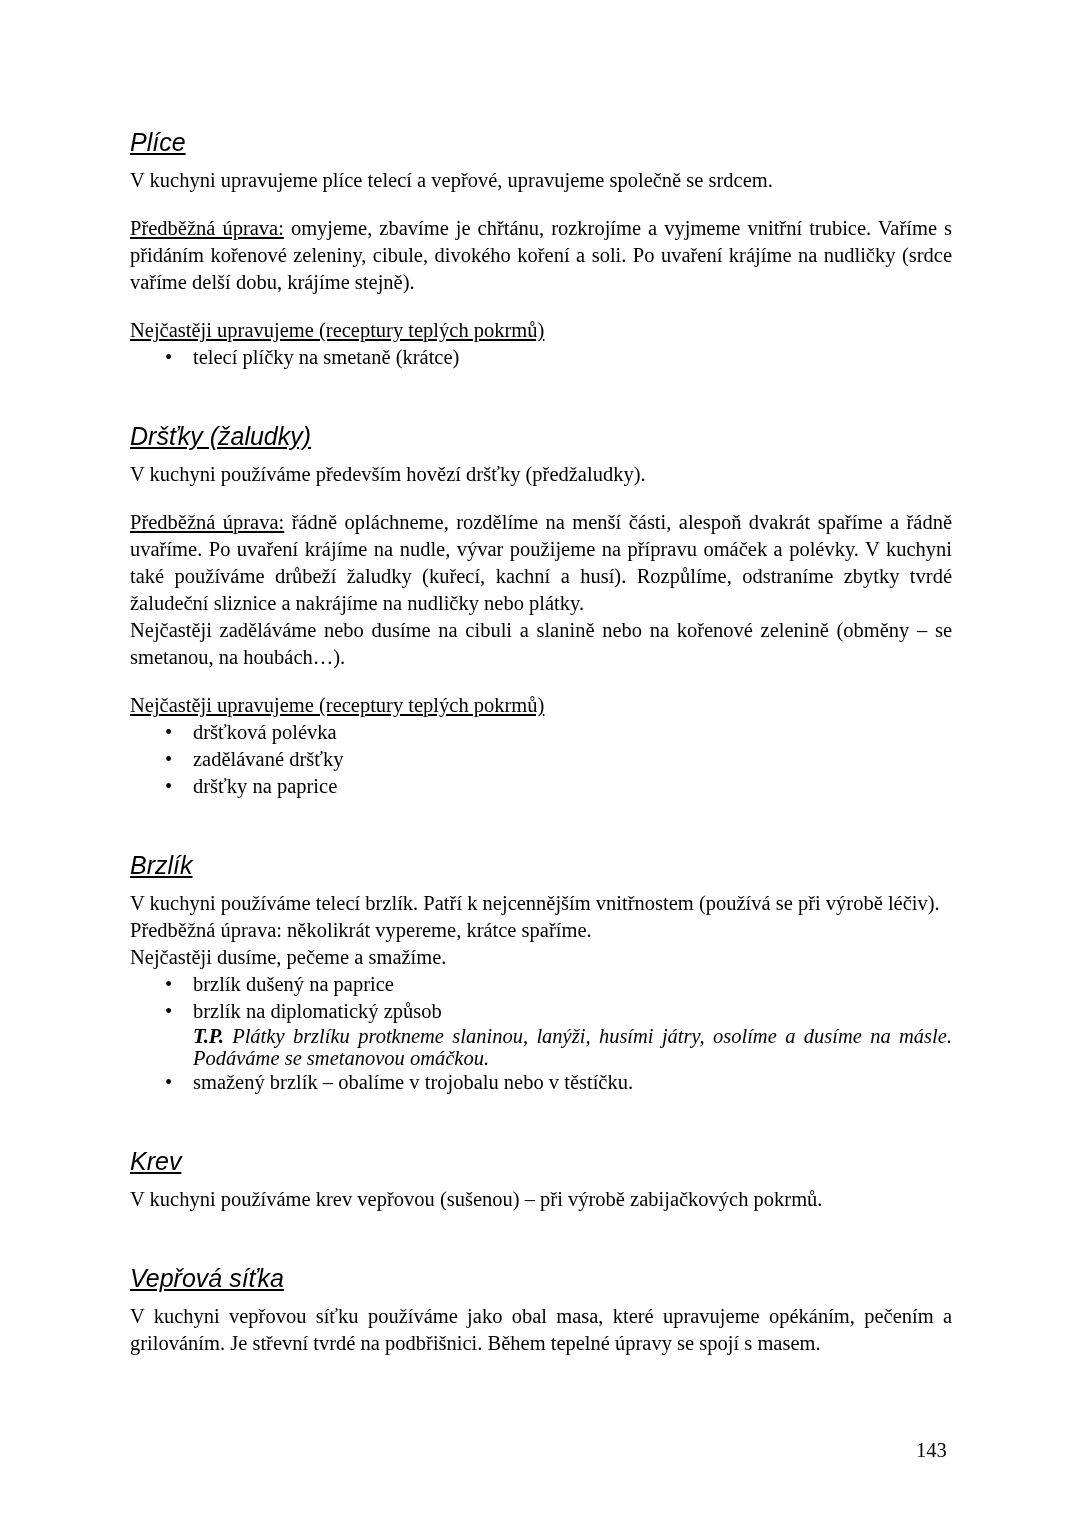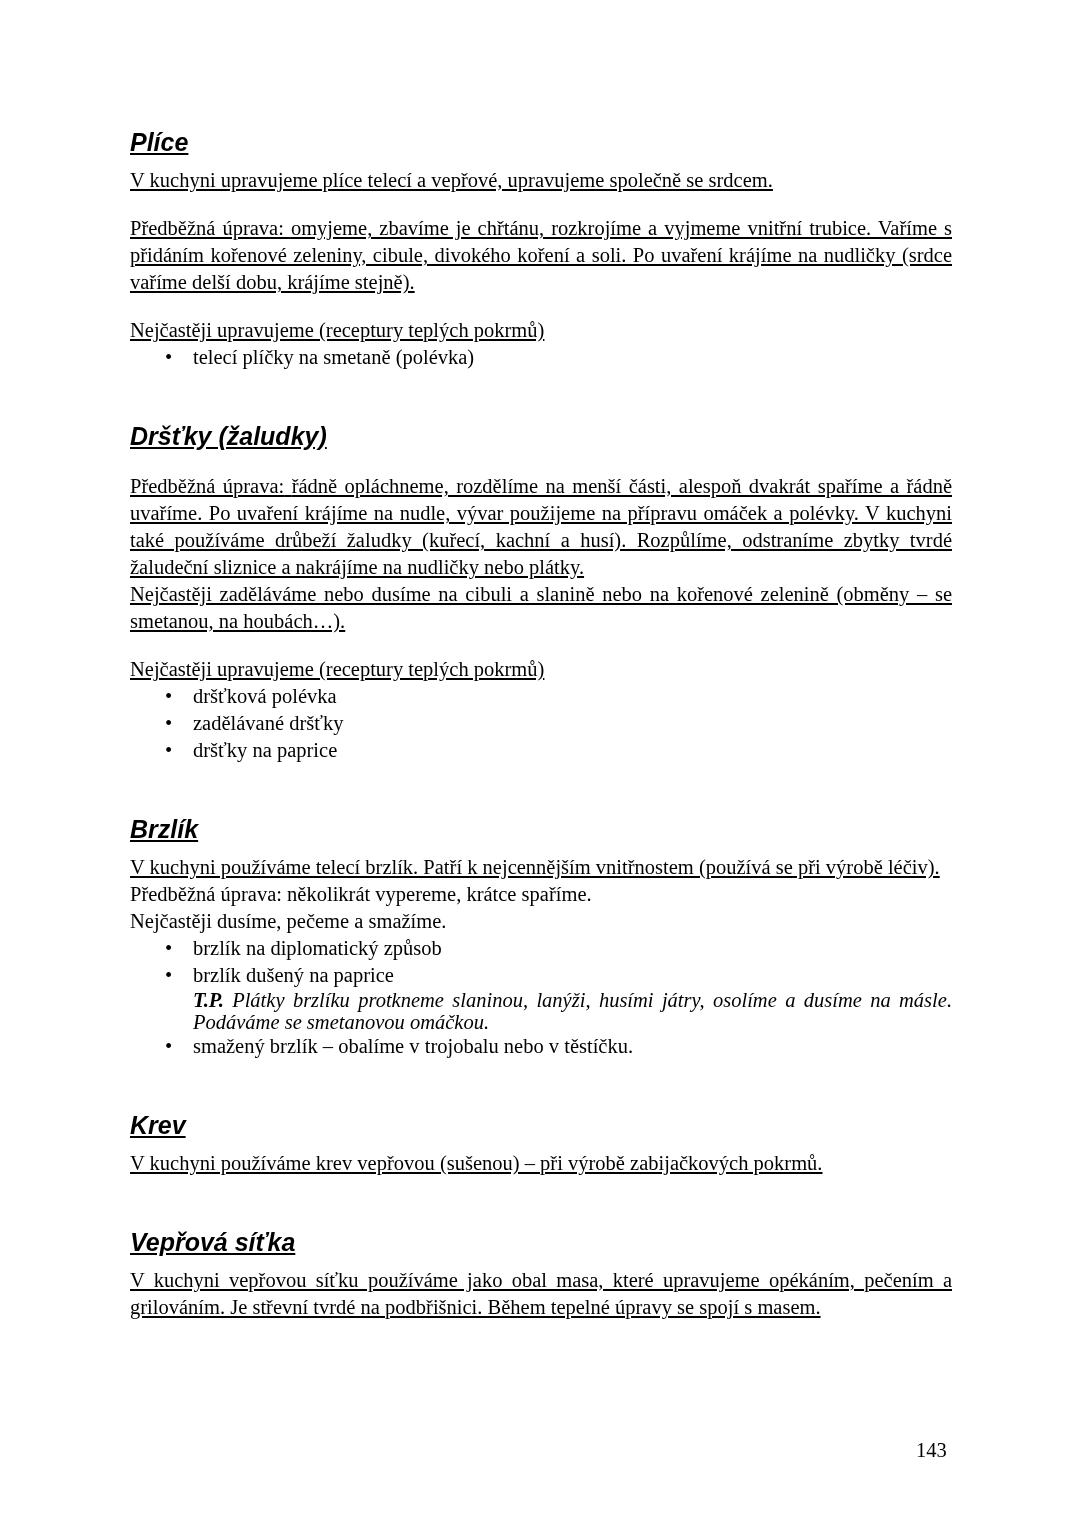--- a/index.html
+++ b/index.html
@@ -17,30 +17,30 @@
   }
   .content {
     position:absolute;
     left:130px;
     top:126px;
     width:822px;
   }
   .section-heading {
     font-family:"Liberation Sans","DejaVu Sans",sans-serif;
     font-size:25px;
-    font-weight:bold;
+    font-weight:normal;
     font-style:italic;
     text-decoration:underline;
     line-height:32px;
     margin-bottom:9px;
   }
   .section { margin-top:49px; }
   .section:first-child { margin-top:0; }
   p { line-height:27px; }
-  .justify { text-align:justify;text-decoration:underline; }
+  .justify { text-align:justify; }
   .gap { margin-top:21px; }
   .u { text-decoration:underline; }
   ul.recipes { list-style:none; }
   ul.recipes > li {
     position:relative;
     padding-left:63px;
     line-height:27px;
   }
   ul.recipes > li::before {
     content:"\2022";
@@ -67,46 +67,47 @@
 
 <div class="page">
   <div class="content">
 
     <div class="section">
       <h2 class="section-heading">Plíce</h2>
       <p class="justify">V kuchyni upravujeme plíce telecí a vepřové, upravujeme společně se srdcem.</p>
       <p class="justify gap"><span class="u">Předběžná úprava:</span> <span>omyjeme, zbavíme je chřtánu, rozkrojíme a vyjmeme vnitřní trubice. Vaříme s přidáním kořenové zeleniny, cibule, divokého koření a soli. Po uvaření krájíme na nudličky (srdce vaříme delší dobu, krájíme stejně).</span></p>
       <p class="gap"><span class="u">Nejčastěji upravujeme (receptury teplých pokrmů)</span></p>
       <ul class="recipes">
-        <li>telecí plíčky na smetaně (polévka)</li>
+        <li>telecí plíčky na smetaně (krátce)</li>
       </ul>
     </div>
 
     <div class="section">
       <h2 class="section-heading">Dršťky (žaludky)</h2>
+      <p class="justify">V kuchyni používáme především hovězí dršťky (předžaludky).</p>
       <p class="justify gap"><span class="u">Předběžná úprava:</span> <span>řádně opláchneme, rozdělíme na menší části, alespoň dvakrát spaříme a řádně uvaříme. Po uvaření krájíme na nudle, vývar použijeme na přípravu omáček a polévky. V kuchyni také používáme drůbeží žaludky (kuřecí, kachní a husí). Rozpůlíme, odstraníme zbytky tvrdé žaludeční sliznice a nakrájíme na nudličky nebo plátky.</span></p>
       <p class="justify">Nejčastěji zaděláváme nebo dusíme na cibuli a slanině nebo na kořenové zelenině (obměny – se smetanou, na houbách…).</p>
       <p class="gap"><span class="u">Nejčastěji upravujeme (receptury teplých pokrmů)</span></p>
       <ul class="recipes">
         <li>dršťková polévka</li>
         <li>zadělávané dršťky</li>
         <li>dršťky na paprice</li>
       </ul>
     </div>
 
     <div class="section">
       <h2 class="section-heading">Brzlík</h2>
       <p class="justify">V kuchyni používáme telecí brzlík. Patří k nejcennějším vnitřnostem (používá se při výrobě léčiv).</p>
       <p>Předběžná úprava: několikrát vypereme, krátce spaříme.</p>
       <p>Nejčastěji dusíme, pečeme a smažíme.</p>
       <ul class="recipes">
+        <li>brzlík dušený na paprice</li>
         <li>
           <span>brzlík na diplomatický způsob</span>
         </li>
-        <li>brzlík dušený na paprice</li>
       </ul>
       <p class="tp-note"><span class="tp-label">T.P.</span> <span>Plátky brzlíku protkneme slaninou, lanýži, husími játry, osolíme a dusíme na másle. Podáváme se smetanovou omáčkou.</span></p>
       <ul class="recipes">
         <li>smažený brzlík – obalíme v trojobalu nebo v těstíčku.</li>
       </ul>
     </div>
 
     <div class="section">
       <h2 class="section-heading">Krev</h2>
       <p class="justify">V kuchyni používáme krev vepřovou (sušenou) – při výrobě zabijačkových pokrmů.</p>

